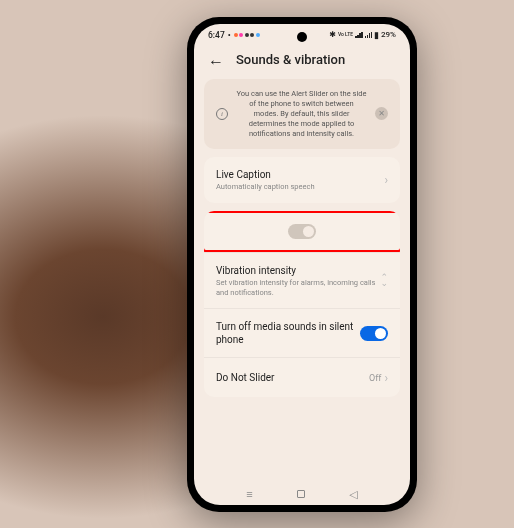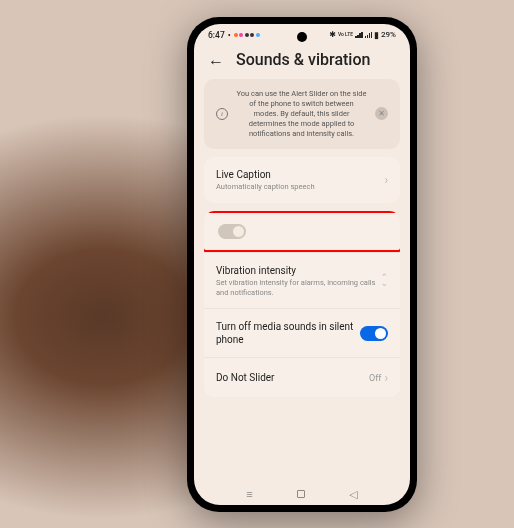--- a/index.html
+++ b/index.html
@@ -116,21 +116,21 @@
       padding: 8px 14px 10px;
       gap: 12px;
     }
     
     .back-arrow {
       font-size: 16px;
       color: #222;
     }
     
     .header-title {
-      font-size: 16px;
+      font-size: 13px;
       font-weight: 500;
       color: #222;
     }
     
     .content {
       flex: 1;
       padding: 0 10px;
       overflow: hidden;
     }
     
@@ -185,21 +185,21 @@
       background: #f8f0e8;
       border-radius: 10px;
       margin-bottom: 8px;
       overflow: hidden;
     }
     
     .setting-row {
       padding: 11px 12px;
       display: flex;
       align-items: center;
-      justify-content: flex-start;
+      justify-content: center;
       gap: 4px;
       min-height: 40px;
     }
     
     .setting-row + .setting-row {
       border-top: 0.5px solid rgba(0,0,0,0.05);
     }
     
     .setting-text {
       flex: 1;

